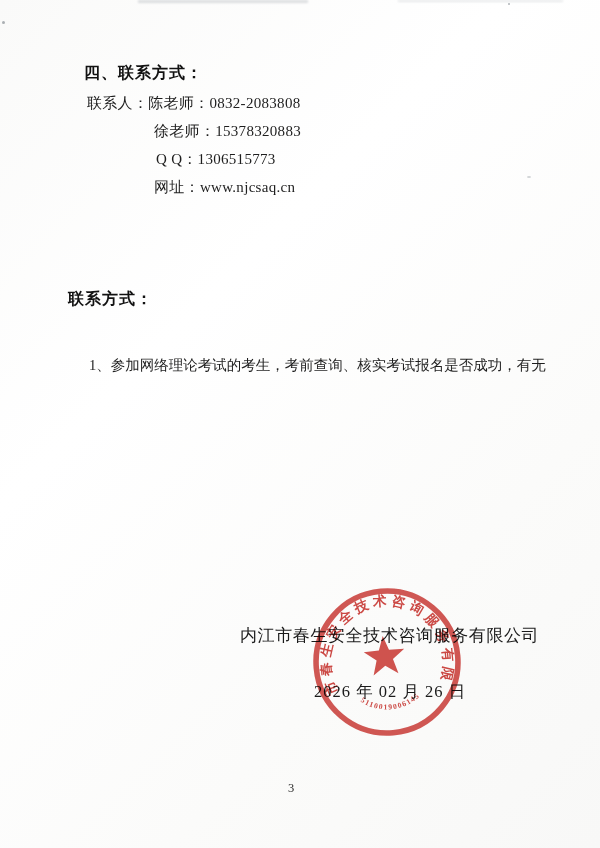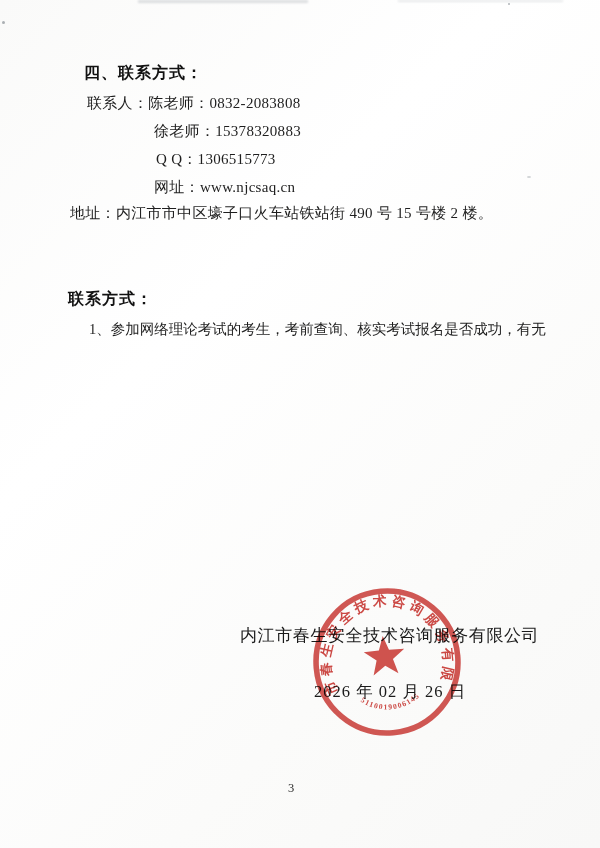--- a/index.html
+++ b/index.html
@@ -28,21 +28,21 @@
 
   .cline { position: absolute; font-size: 15px; letter-spacing: .3px; white-space: nowrap; }
   .cline1 { left: 87px;  top: 94px; }
   .cline2 { left: 154px; top: 122px; }
   .cline3 { left: 156px; top: 150px; }
   .cline4 { left: 154px; top: 178px; }
   .cline5 { left: 70px;  top: 204px; }
 
   .notice-para { position: absolute; left: 56px; top: 315px; width: 489px; }
   .pline { height: 29px; line-height: 29px; font-size: 14.5px; text-align: justify; text-align-last: justify; white-space: nowrap; }
-  .pline.first { text-indent: 33px; }
+  .pline.first { text-indent: 33px; margin-top: 36px; }
   .pline.last  { text-align-last: left; }
 
   .company-name { position: absolute; left: 240px; top: 624px; font-size: 17px; letter-spacing: .6px; color: #1a1a1a; white-space: nowrap; }
   .sign-date    { position: absolute; left: 314px; top: 681px; font-size: 16.5px; letter-spacing: 1px; color: #1a1a1a; white-space: nowrap; }
 
   .seal {
     position: absolute;
     left: 311px; top: 586px;
     width: 152px; height: 152px;
     mix-blend-mode: multiply;
@@ -65,21 +65,20 @@
   <div class="speck speck1"></div>
   <div class="speck speck2"></div>
   <div class="speck speck3"></div>
 
   <div class="heading contact-heading">四、联系方式：</div>
 
   <div class="cline cline1">联系人：陈老师：0832-2083808</div>
   <div class="cline cline2">徐老师：15378320883</div>
   <div class="cline cline3">Q Q：1306515773</div>
   <div class="cline cline4">网址：www.njcsaq.cn</div>
-  <div class="cline cline5">地址：内江市市中区壕子口火车站铁站街 490 号 15 号楼 2 楼。</div>
 
   <div class="heading notice-heading">联系方式：</div>
 
   <div class="notice-para">
     <div class="pline first">1、参加网络理论考试的考生，考前查询、核实考试报名是否成功，有无</div>
   </div>
 
   <div class="company-name">内江市春生安全技术咨询服务有限公司</div>
   <div class="sign-date">2026 年 02 月 26 日</div>
 

